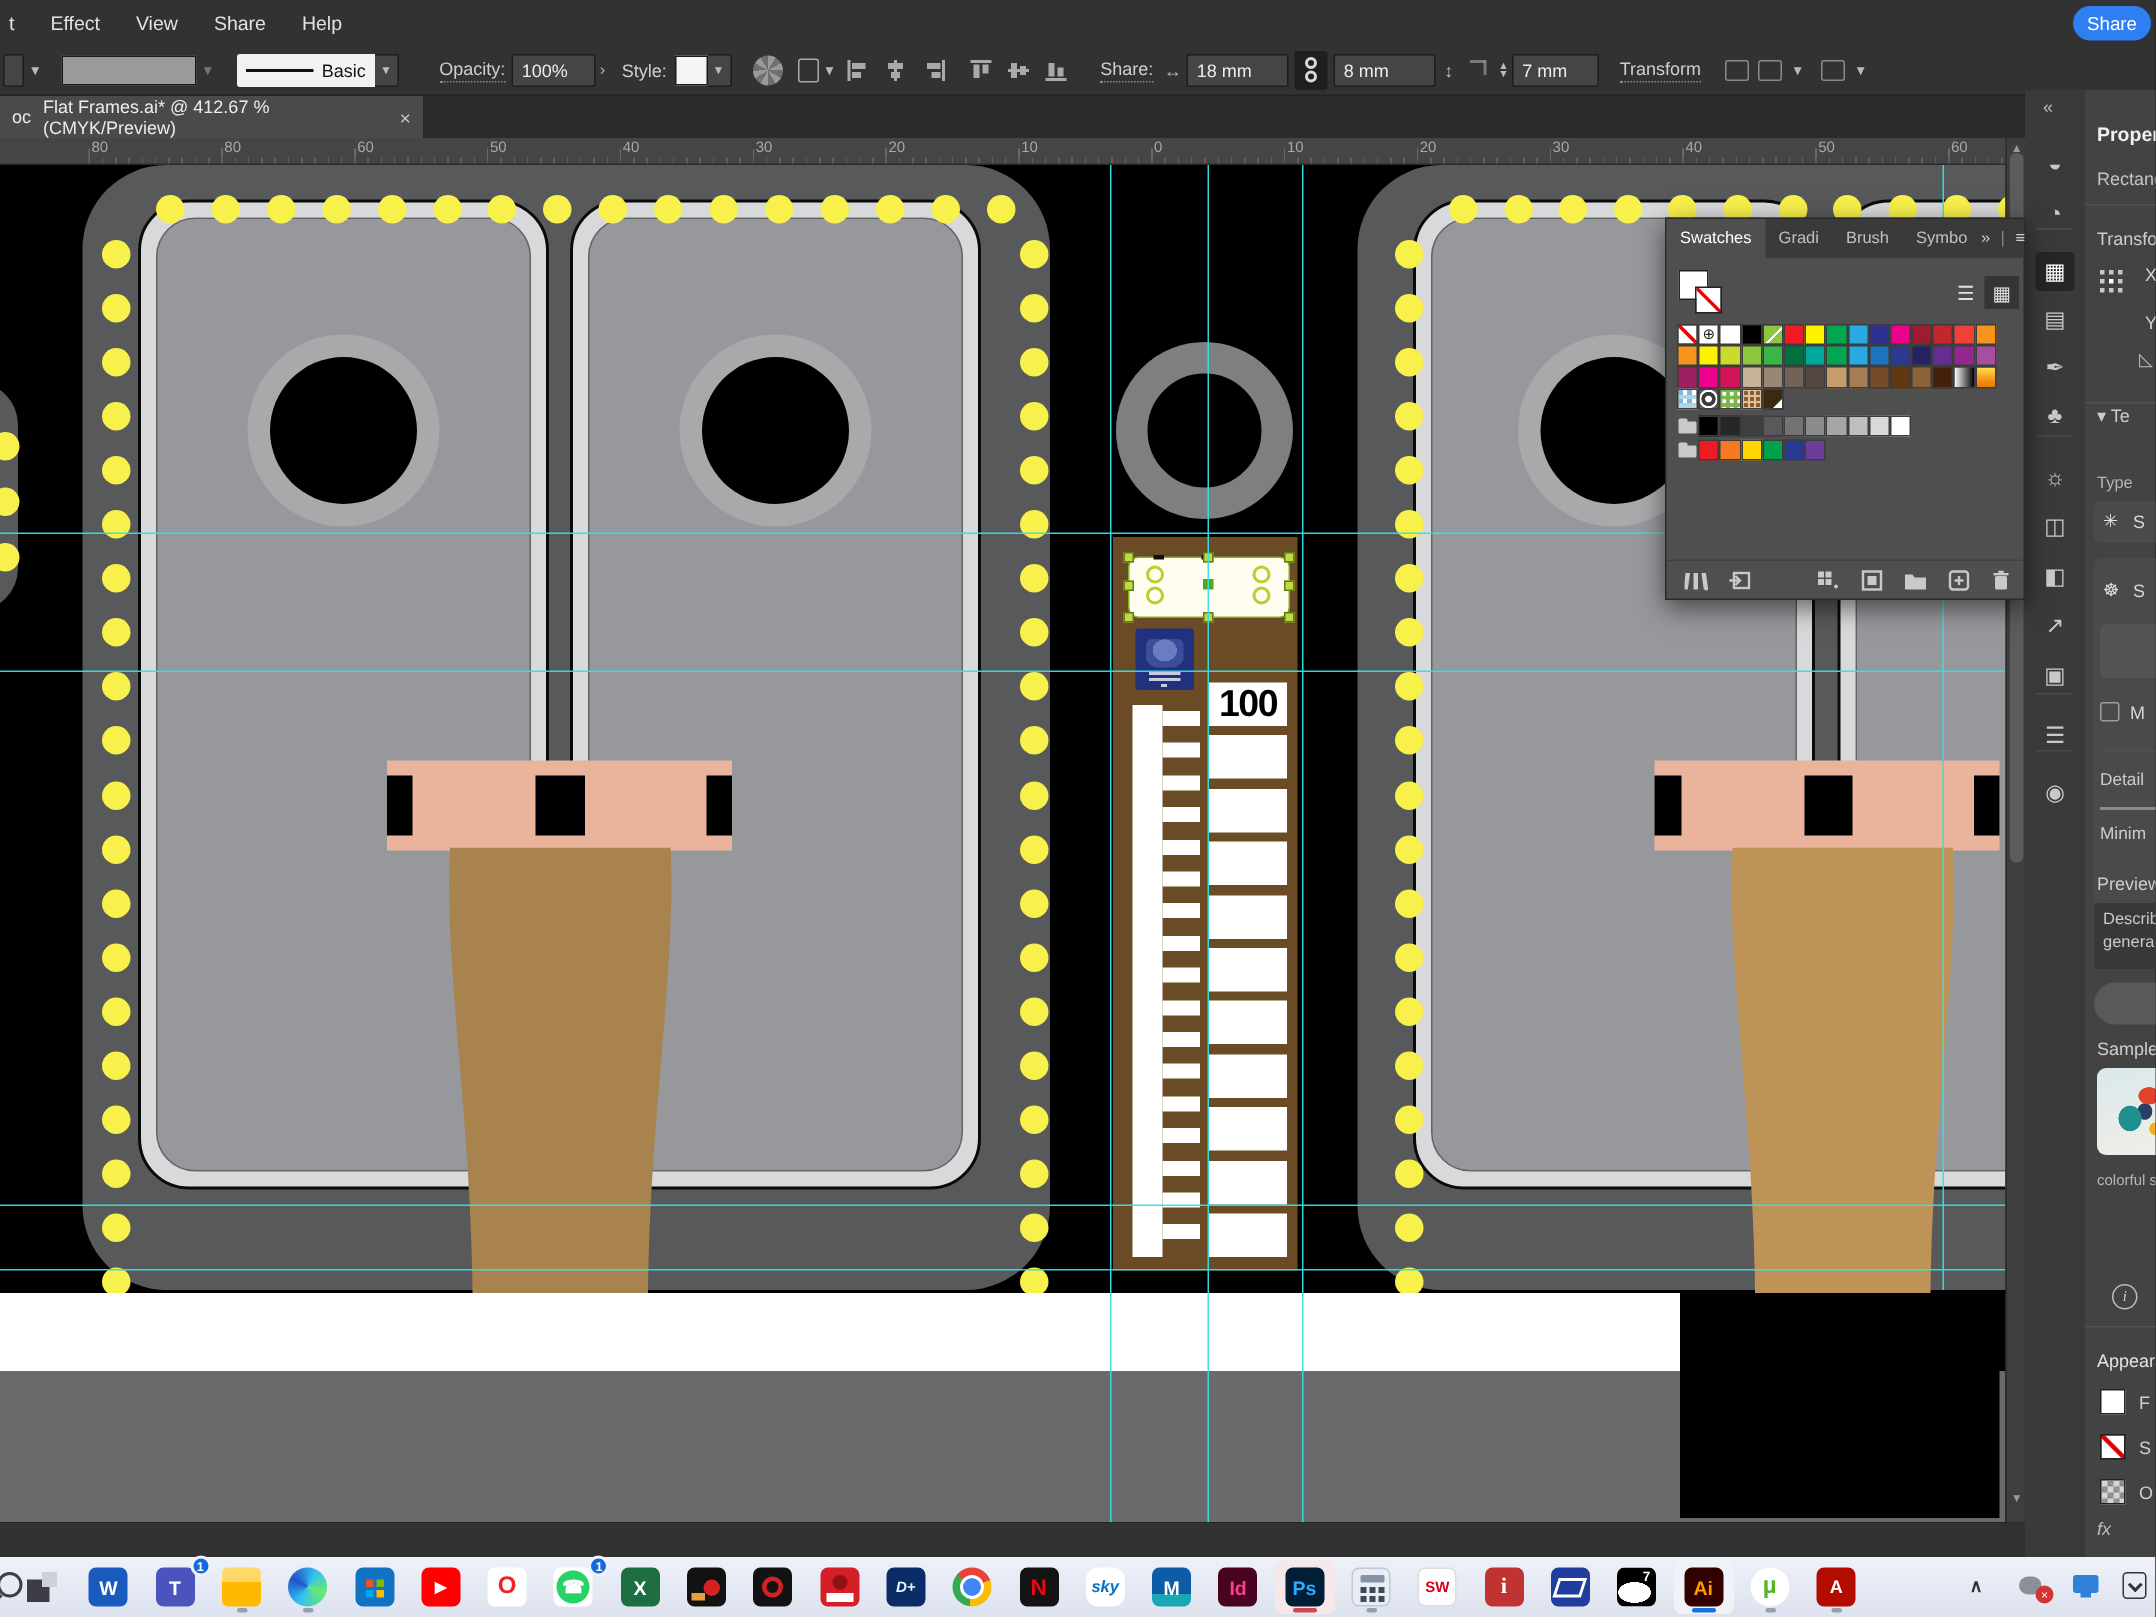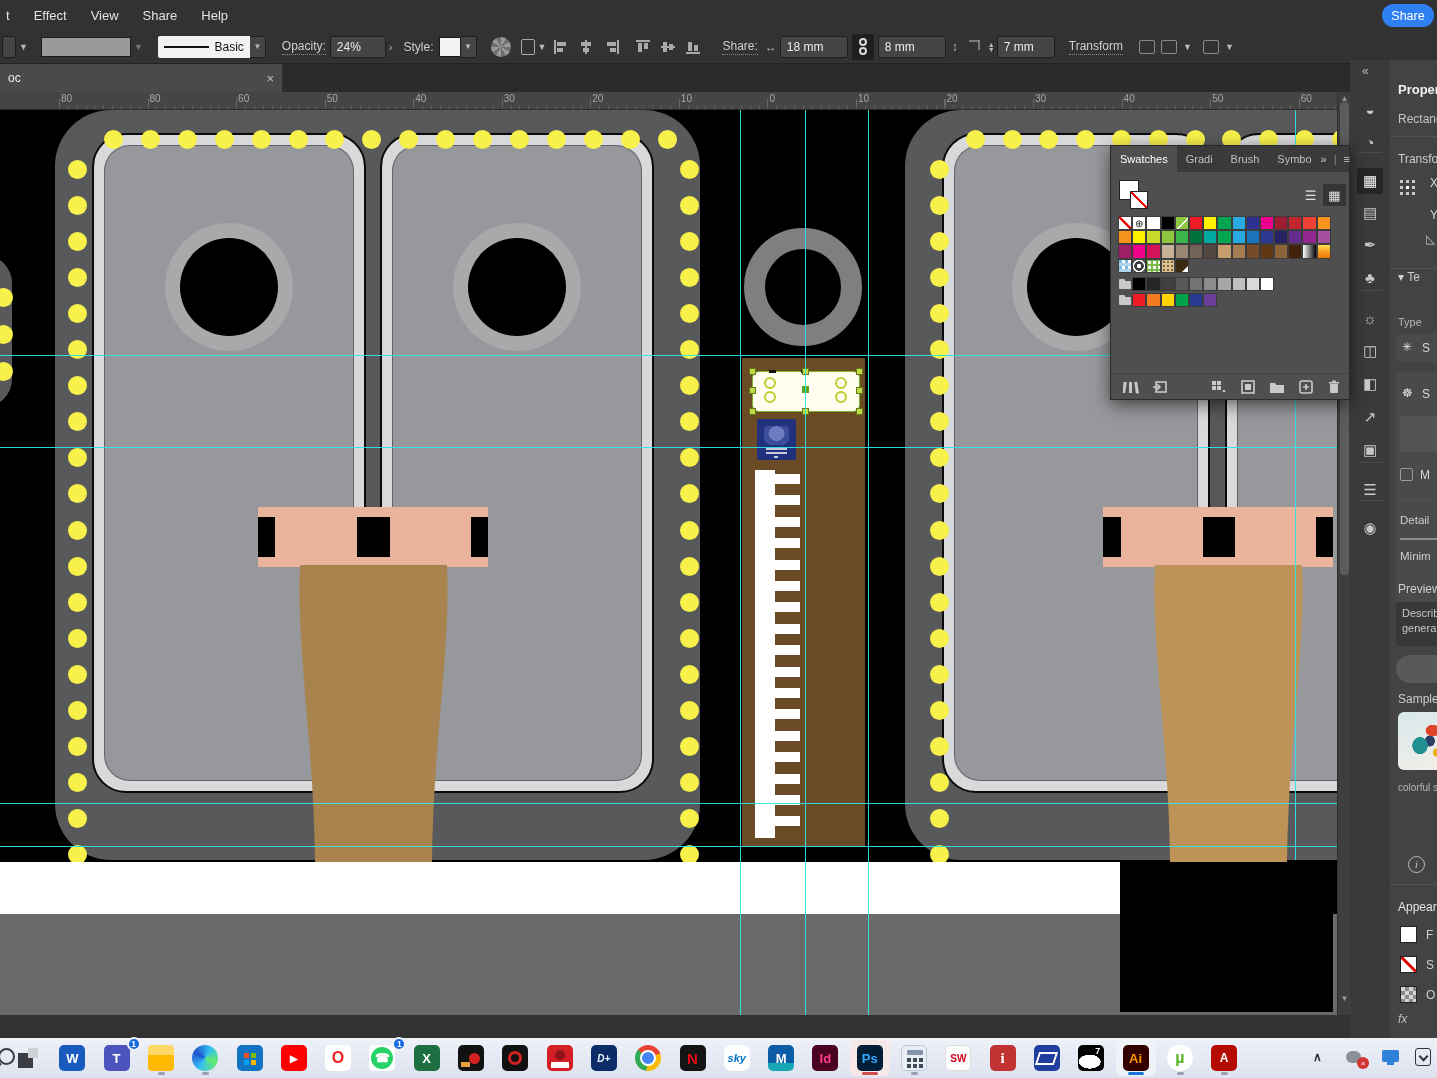--- a/index.html
+++ b/index.html
@@ -271,23 +271,23 @@
   <div id="controlbar">
     <div class="cb-field" style="width:14px;margin-left:2px"></div>
     <span class="cb-chev">▼</span>
     <div class="mini-swatch" style="width:90px;background:#9a9a9a;margin-left:10px"></div>
     <span class="cb-chev" style="opacity:.5">▼</span>
     <div id="basic-combo" style="margin-left:12px">
       <span class="strokeline"></span>
       <span>Basic</span>
     </div>
     <div class="chev-box">▼</div>
-    <span class="cb-label" style="margin-left:16px">Opacity:</span>
+    <span class="cb-label" style="margin-left:27px">Opacity:</span>
     <div class="cb-field" style="width:56px">
-        <span>24%</span>
+        <span>100%</span>
       </div>
     <span class="cb-chev" style="font-size:11px">›</span>
     <span style="margin-left:8px">Style:</span>
     <div class="mini-swatch" style="background:#f4f4f4;margin-left:5px"></div>
     <div class="chev-box">▼</div>
     <div class="wheel" style="margin-left:14px"></div>
     <div class="doc-ic"></div>
     <span class="cb-chev">▼</span>
     <div class="align-ic">
         <i style="left:0;top:0;width:2px;height:14px"></i>
@@ -347,20 +347,21 @@
     <div class="ghost-ic" style="margin-left:12px"></div>
     <div class="ghost-ic"></div>
     <span class="cb-chev">▼</span>
     <div class="ghost-ic" style="margin-left:8px"></div>
     <span class="cb-chev">▼</span>
   </div>
 
   <div id="tabbar">
     <div id="doctab">
       <span>oc</span>
+      <span>Flat Frames.ai* @ 412.67 % (CMYK/Preview)</span>
       <span class="close">×</span>
     </div>
   </div>
   <div id="tr-corner"></div>
 
   <div id="canvas">
     <div id="ruler">
         <div class="rnum" style="left: 61px;">80</div>
         <div class="rnum" style="left: 149.55px;">80</div>
         <div class="rnum" style="left: 238.1px;">60</div>
@@ -559,20 +560,33 @@
           <div class="tooth" style="top: 175.2px;"></div>
           <div class="tooth" style="top: 196.6px;"></div>
           <div class="tooth" style="top: 218px;"></div>
           <div class="tooth" style="top: 239.4px;"></div>
           <div class="tooth" style="top: 260.8px;"></div>
           <div class="tooth" style="top: 282.2px;"></div>
           <div class="tooth" style="top: 303.6px;"></div>
           <div class="tooth" style="top: 325px;"></div>
           <div class="tooth" style="top: 346.4px;"></div>
         </div>
+      <div id="boxcol">
+          <div class="wbox" style="top: 0px;">100</div>
+          <div class="wbox" style="top: 35.4px;"></div>
+          <div class="wbox" style="top: 70.8px;"></div>
+          <div class="wbox" style="top: 106.2px;"></div>
+          <div class="wbox" style="top: 141.6px;"></div>
+          <div class="wbox" style="top: 177px;"></div>
+          <div class="wbox" style="top: 212.4px;"></div>
+          <div class="wbox" style="top: 247.8px;"></div>
+          <div class="wbox" style="top: 283.2px;"></div>
+          <div class="wbox" style="top: 318.6px;"></div>
+          <div class="wbox" style="top: 354px;"></div>
+        </div>
 
       <div id="white-strip"></div>
       <div id="pasteboard"></div>
       <div id="black-rect"></div>
 
       <div class="guide-h" style="top:245px"></div>
       <div class="guide-h" style="top:337px"></div>
       <div class="guide-h" style="top:693px"></div>
       <div class="guide-h" style="top:736px"></div>
       <div class="guide-v" style="left:740px;height:905px"></div>

